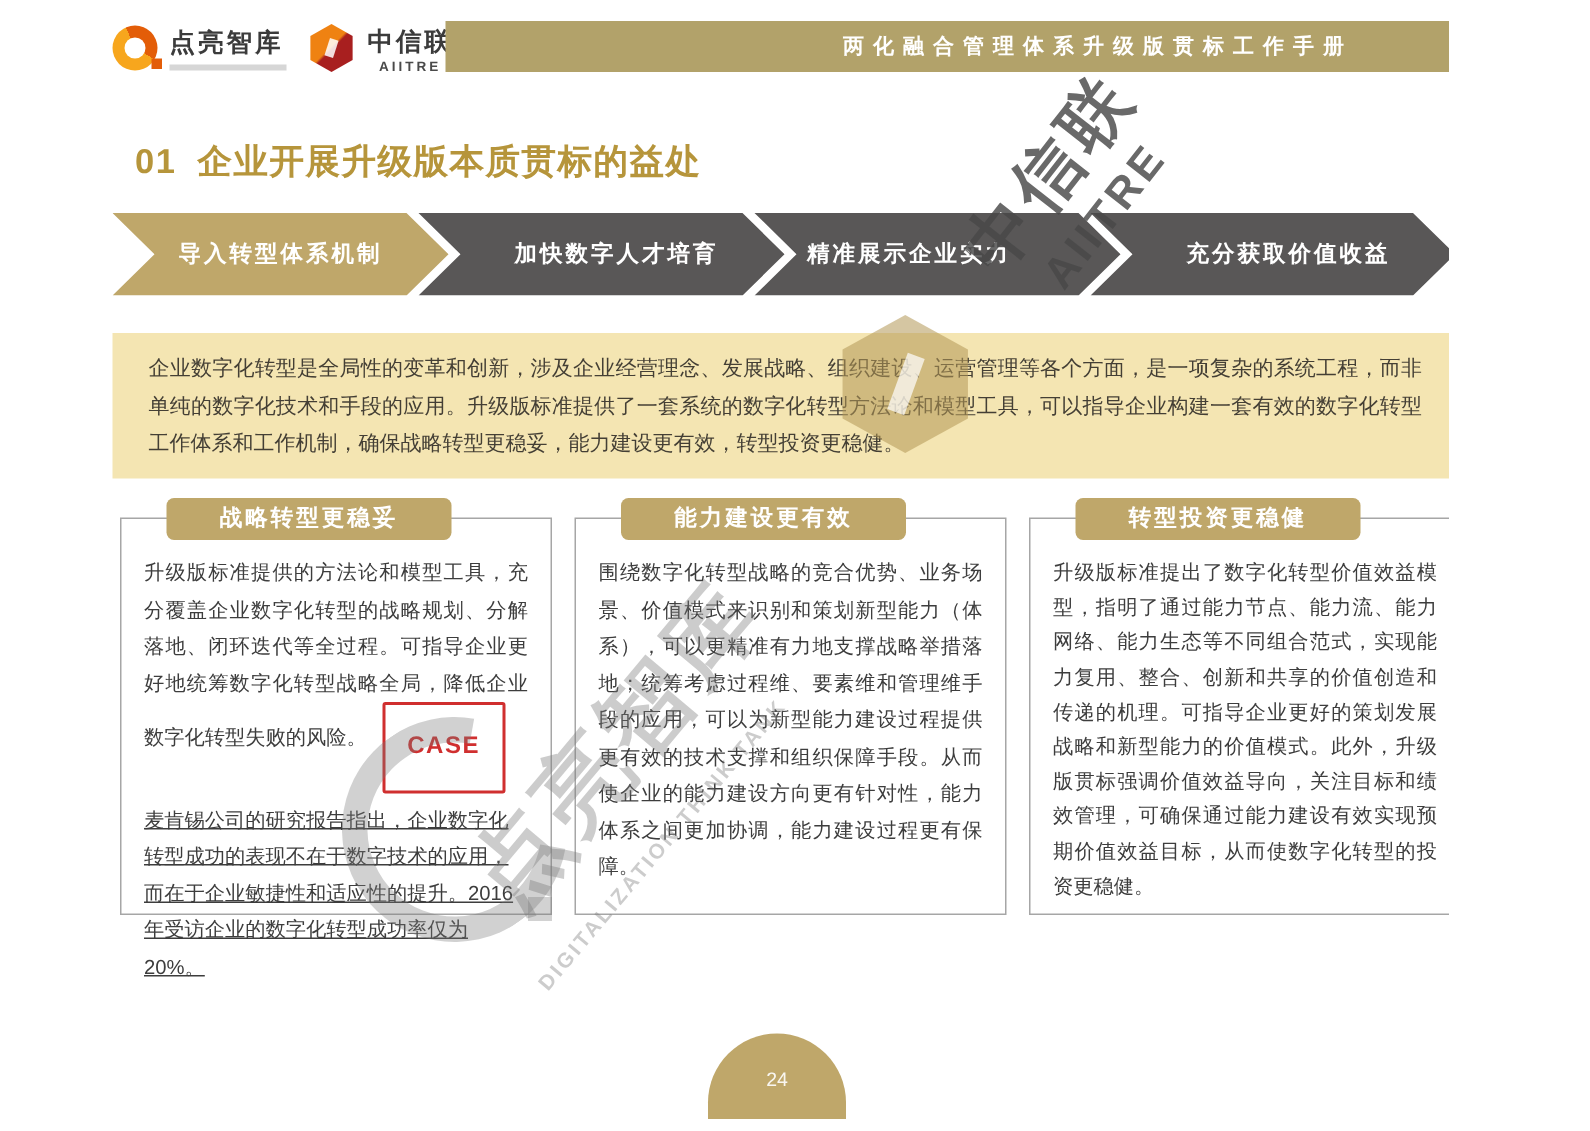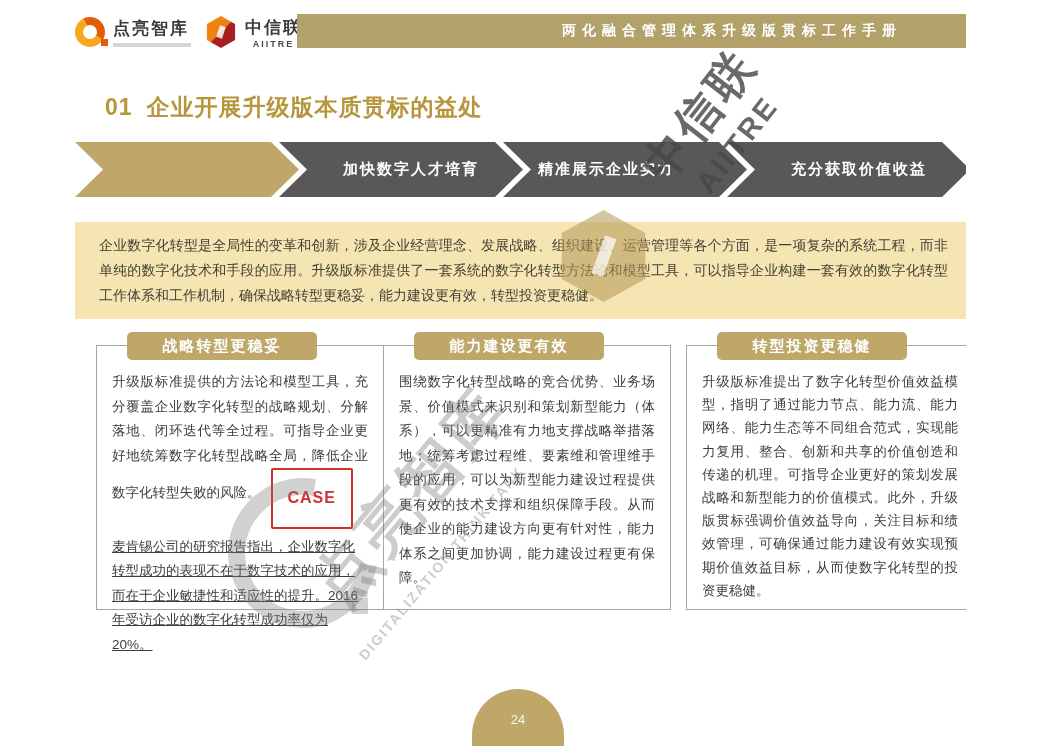--- a/index.html
+++ b/index.html
@@ -24,36 +24,36 @@
   .logo2-icon::after { content:""; position:absolute; left:13px; top:10px; width:6px; height:12px; background:rgba(255,255,255,.85); transform:rotate(18deg); }
   .logo2-txt { display:flex; flex-direction:column; align-items:center; }
   .logo2-name { font-size:17px; font-weight:bold; color:#3b3b3b; letter-spacing:2px; }
   .logo2-sub { font-size:9px; font-weight:bold; color:#4a4a4a; letter-spacing:2px; }
 
   .banner { position:absolute; left:297px; right:0; top:14px; height:34px; background:#b2a26a;
     display:flex; align-items:center; justify-content:flex-end; padding-right:64px; }
   .banner-text { color:#ffffff; font-size:14px; font-weight:bold; letter-spacing:6px; }
 
   
-  .page-title { position:absolute; left:105px; top:92px; color:#b6953b; font-size:23px; font-weight:bold; letter-spacing:1px; }
+  .page-title { position:absolute; left:90px; top:92px; color:#b6953b; font-size:23px; font-weight:bold; letter-spacing:1px; }
   .page-title .num { margin-right:14px; }
 
   
   .chevrons { position:absolute; left:75px; top:142px; width:895px; height:55px; }
   .chevron-label { position:absolute; top:142px; height:55px; width:224px; display:flex; align-items:center; justify-content:center;
     color:#ffffff; font-size:15px; font-weight:bold; letter-spacing:2px; z-index:2; }
 
   
   .intro { position:absolute; left:75px; top:222px; width:897px; min-height:76px; background:#f4e5b2;
     padding:11px 24px; }
   .intro-text { font-size:14px; line-height:25px; color:#443f35; text-align:justify; }
 
   
   .card { position:absolute; top:345px; width:288px; height:265px; background:#ffffff; border:1px solid #a6a6a6; }
-  .card1 { left:96px; } .card2 { left:383px; } .card3 { left:686px; }
+  .card1 { left:80px; } .card2 { left:383px; } .card3 { left:686px; }
   .card-pill { position:absolute; left:30px; top:-14px; width:190px; height:28px; background:#bfa76a; border-radius:5px;
     color:#ffffff; font-size:15px; font-weight:bold; letter-spacing:2px; text-align:center; line-height:28px; }
   .card-body { margin:24px 15px 0; font-size:13.5px; line-height:24.5px; color:#3d3d3d; text-align:justify; }
   .card3 .card-body { line-height:23.2px; }
   .case-badge { display:inline-block; vertical-align:-6px; margin-left:10px; padding:16px 15px; border:2px solid #d02f2f;
     color:#d02f2f; font-size:16px; font-weight:bold; letter-spacing:1px; background:#fff; border-radius:2px; }
   .case-text { margin:6px 15px 0; font-size:13.5px; line-height:24.5px; color:#3d3d3d;text-decoration:underline; }
 
   
   .wm { position:absolute; pointer-events:none; z-index:6; }
@@ -106,20 +106,21 @@
   <div class="page-title">
     <span class="num">01</span><span>企业开展升级版本质贯标的益处</span>
   </div>
 
   <svg class="chevrons" viewBox="0 0 895 55">
     <polygon points="0,0 196,0 224,27.5 196,55 0,55 28,27.5" fill="#bfa76a"></polygon>
     <polygon points="204,0 420,0 448,27.5 420,55 204,55 232,27.5" fill="#595757"></polygon>
     <polygon points="428,0 644,0 672,27.5 644,55 428,55 456,27.5" fill="#595757"></polygon>
     <polygon points="652,0 867,0 895,27.5 867,55 652,55 680,27.5" fill="#595757"></polygon>
   </svg>
+  <div class="chevron-label" style="left:75px">导入转型体系机制</div>
   <div class="chevron-label" style="left:299px">加快数字人才培育</div>
   <div class="chevron-label" style="left:494px">精准展示企业实力</div>
   <div class="chevron-label" style="left:747px">充分获取价值收益</div>
 
   <div class="intro">
     <p class="intro-text">企业数字化转型是全局性的变革和创新，涉及企业经营理念、发展战略、组织建设、运营管理等各个方面，是一项复杂的系统工程，而非单纯的数字化技术和手段的应用。升级版标准提供了一套系统的数字化转型方法论和模型工具，可以指导企业构建一套有效的数字化转型工作体系和工作机制，确保战略转型更稳妥，能力建设更有效，转型投资更稳健。</p>
   </div>
 
   <div class="card card1">
     <div class="card-pill">战略转型更稳妥</div>

